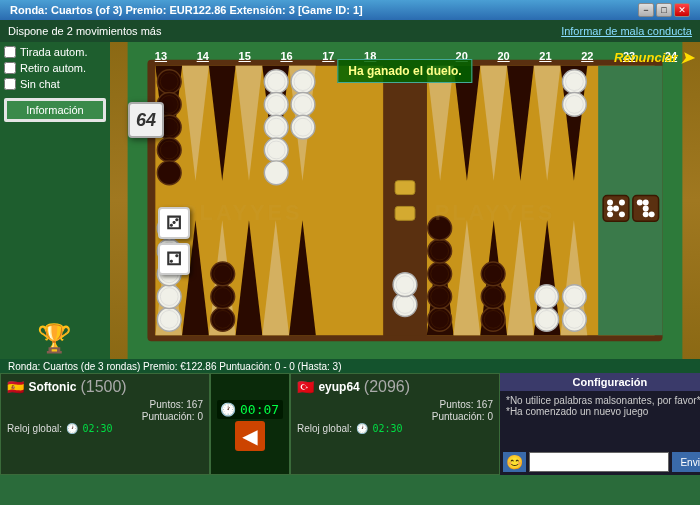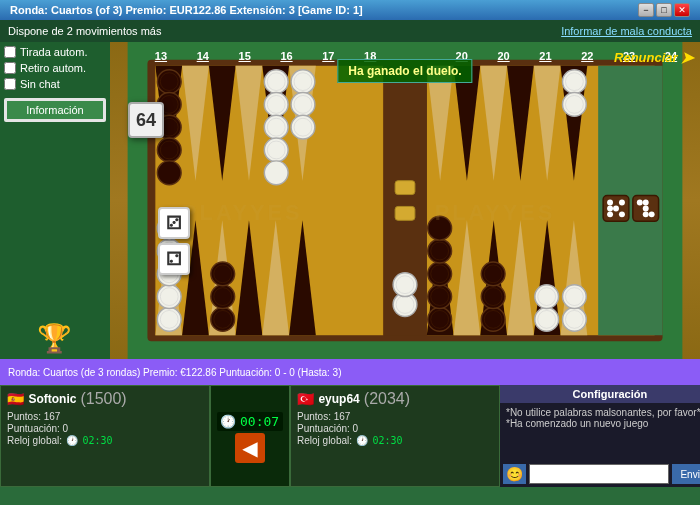--- a/index.html
+++ b/index.html
@@ -192,22 +192,22 @@
       justify-content: space-around;
       font-size: 11px;
       color: white;
       font-weight: bold;
     }
     .col-numbers-top { top: 8px; text-decoration: underline; }
     .col-numbers-bottom { bottom: 2px; }
 
     
     #stats-bar {
-      background: #8b5cf6;
-      height: 26px;
+      background: #14532d;
+      height: 14px;
       display: flex;
       align-items: center;
       padding: 0 8px;
       font-size: 10px;
       color: #fff;
       gap: 10px;
     }
 
     
     #player-area {
@@ -230,21 +230,21 @@
     }
     .player-name-row {
       display: flex;
       align-items: center;
       gap: 4px;
       margin-bottom: 3px;
     }
     .flag { font-size: 14px; }
     .player-name { font-size: 12px; color: white; font-weight: bold; }
     .player-rating { font-size: 16px; color: #aaa; }
-    .player-stat { font-size: 10px; color: #ddd; margin: 1px 0; }
+    .player-stat { font-size: 10px; color: #ddd; margin: 1px 0; text-align: right; }
     #timer-center {
       width: 80px;
       background: #0a2a0a;
       display: flex;
       flex-direction: column;
       align-items: center;
       justify-content: center;
       border: 1px solid #3a6a3a;
       flex-shrink: 0;
     }
@@ -531,21 +531,21 @@
 
       <rect x="510" y="155" width="26" height="26" rx="4" fill="#5a3010" stroke="#3a1800" stroke-width="1.5"></rect>
       <circle cx="523" cy="162" r="3" fill="white"></circle>
       <circle cx="523" cy="168" r="3" fill="white"></circle>
       <circle cx="523" cy="174" r="3" fill="white"></circle>
       <circle cx="517" cy="162" r="3" fill="white"></circle>
       <circle cx="529" cy="174" r="3" fill="white"></circle>
     </svg>
 
     
-    <div id="cube-die" style="position:absolute; top:140px; left:18px; width:36px; height:36px; background:#f0f0f0; border:2px solid #aaa; border-radius:4px; display:flex; align-items:center; justify-content:center; font-size:18px; font-weight:bold; color:#333; box-shadow:2px 2px 6px rgba(0,0,0,0.5); z-index:5;">64</div>
+    <div id="cube-die" style="position:absolute; top:140px; left:18px; width:36px; height:36px; background:#f0f0f0; border:2px solid #aaa; border-radius:4px; display:flex; align-items:center; justify-content:center; font-size:18px; font-weight:bold; color:#333; box-shadow:2px 2px 6px rgba(0,0,0,0.5); z-index:5;font-style:italic;">64</div>
 
     
     <div style="position:absolute; top:165px; left:48px; display:flex; flex-direction:column; gap:4px; z-index:5;">
       <div class="die">⚂</div>
       <div class="die">⚁</div>
     </div>
 
     
   </div>
 </div>
@@ -582,21 +582,21 @@
       <span>🕐</span>
       <span>00:07</span>
     </div>
     <button id="back-btn">◀</button>
   </div>
 
   <div id="player-right">
     <div class="player-name-row">
       <span class="flag">🇹🇷</span>
       <span class="player-name">eyup64</span>
-      <span class="player-rating">(2034)</span>
+      <span class="player-rating">(2096)</span>
     </div>
     <div class="player-stat">
       <span>Puntos:</span>
       <span>167</span>
     </div>
     <div class="player-stat">
       <span>Puntuación:</span>
       <span>0</span>
     </div>
     <div class="player-stat" style="display:flex; align-items:center; gap:4px;">

